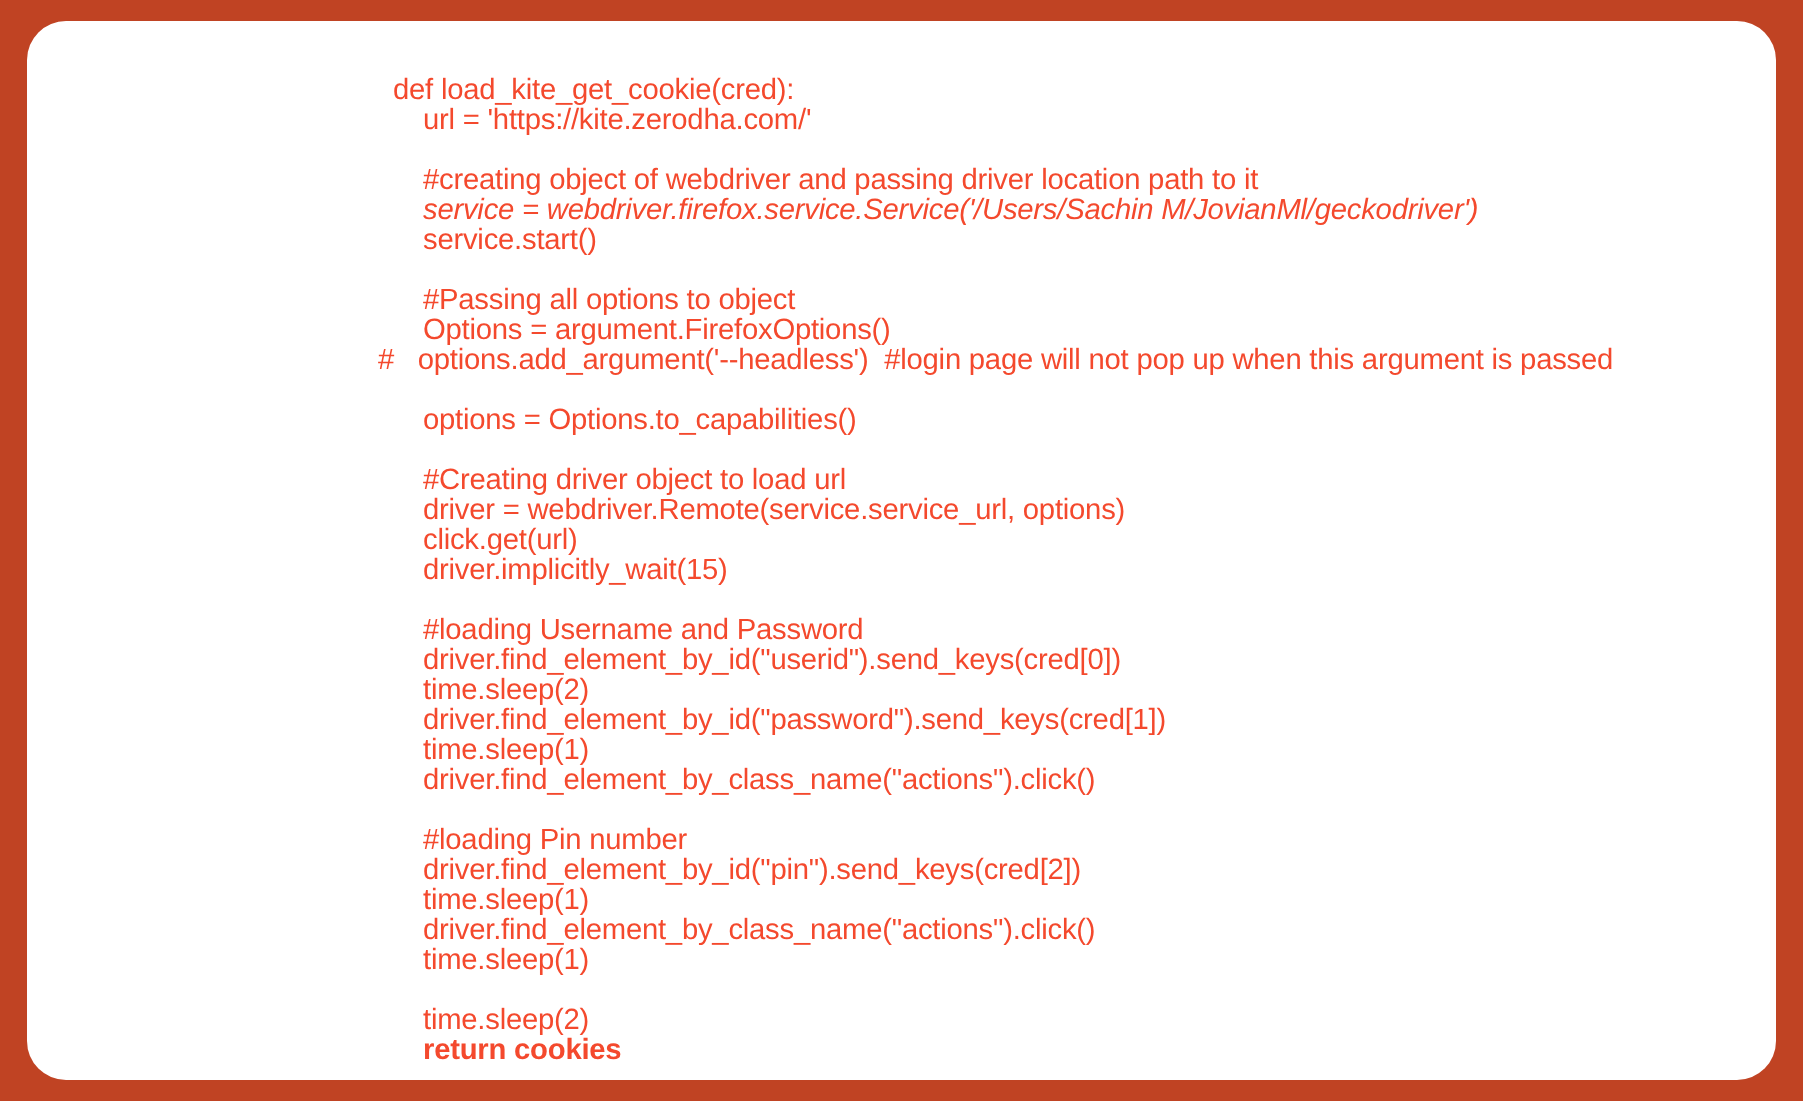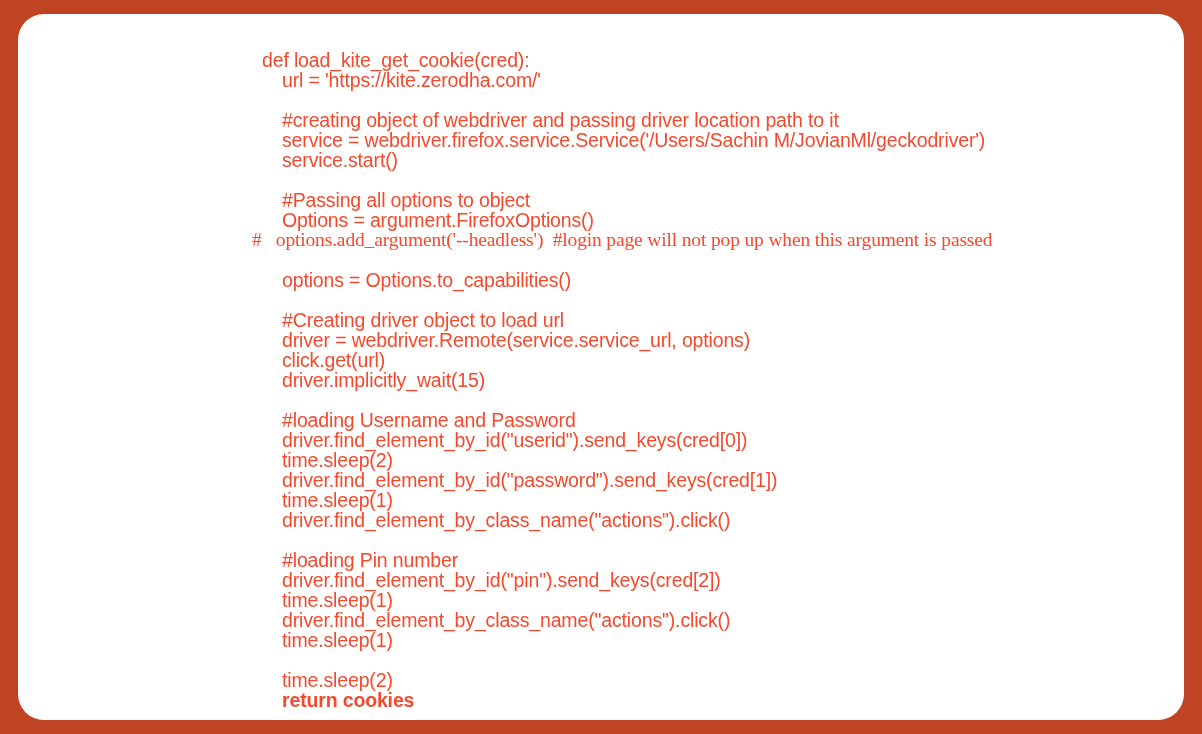--- a/index.html
+++ b/index.html
@@ -41,37 +41,37 @@
     white-space: pre;
     font-weight: 400;
   }
   .ind1 { left: 264px; }
   .ind0 { left: 244px; }
   .wrapline {
     position: absolute;
     left: 234px;
     width: 900px;
     color: #f4492d;
-    font-family: Liberation Serif, serif;
+    font-family: Liberation Sans, sans-serif;
     font-size: 19.5px;
     line-height: 20px;
     letter-spacing: -0.15px;
     white-space: pre-wrap;
     font-weight: 400;
   }
 </style>
 </head>
 <body style="background: rgb(192, 67, 35);">
 
 <div id="card" style="background: rgb(255, 255, 255);">
   <div id="code">
       <div class="line ind0" style="top: 36px;">def load_kite_get_cookie(cred):</div>
       <div class="line ind1" style="top: 56px;">url = 'https://kite.zerodha.com/'</div>
       <div class="line ind1" style="top: 96px;">#creating object of webdriver and passing driver location path to it</div>
-      <div class="line ind1" style="top: 116px;">service = webdriver.firefox.service.Service('/Users/Sachin M/JovianMl/geckodriver')</div>
+      <div class="line ind1" style="top: 116px; font-style: italic;">service = webdriver.firefox.service.Service('/Users/Sachin M/JovianMl/geckodriver')</div>
       <div class="line ind1" style="top: 136px;">service.start()</div>
       <div class="line ind1" style="top: 176px;">#Passing all options to object</div>
       <div class="line ind1" style="top: 196px;">Options = argument.FirefoxOptions()</div>
       <div class="line ind1" style="top: 256px;">options = Options.to_capabilities()</div>
       <div class="line ind1" style="top: 296px;">#Creating driver object to load url</div>
       <div class="line ind1" style="top: 316px;">driver = webdriver.Remote(service.service_url, options)</div>
       <div class="line ind1" style="top: 336px;">click.get(url)</div>
       <div class="line ind1" style="top: 356px;">driver.implicitly_wait(15)</div>
       <div class="line ind1" style="top: 396px;">#loading Username and Password</div>
       <div class="line ind1" style="top: 416px;">driver.find_element_by_id("userid").send_keys(cred[0])</div>

